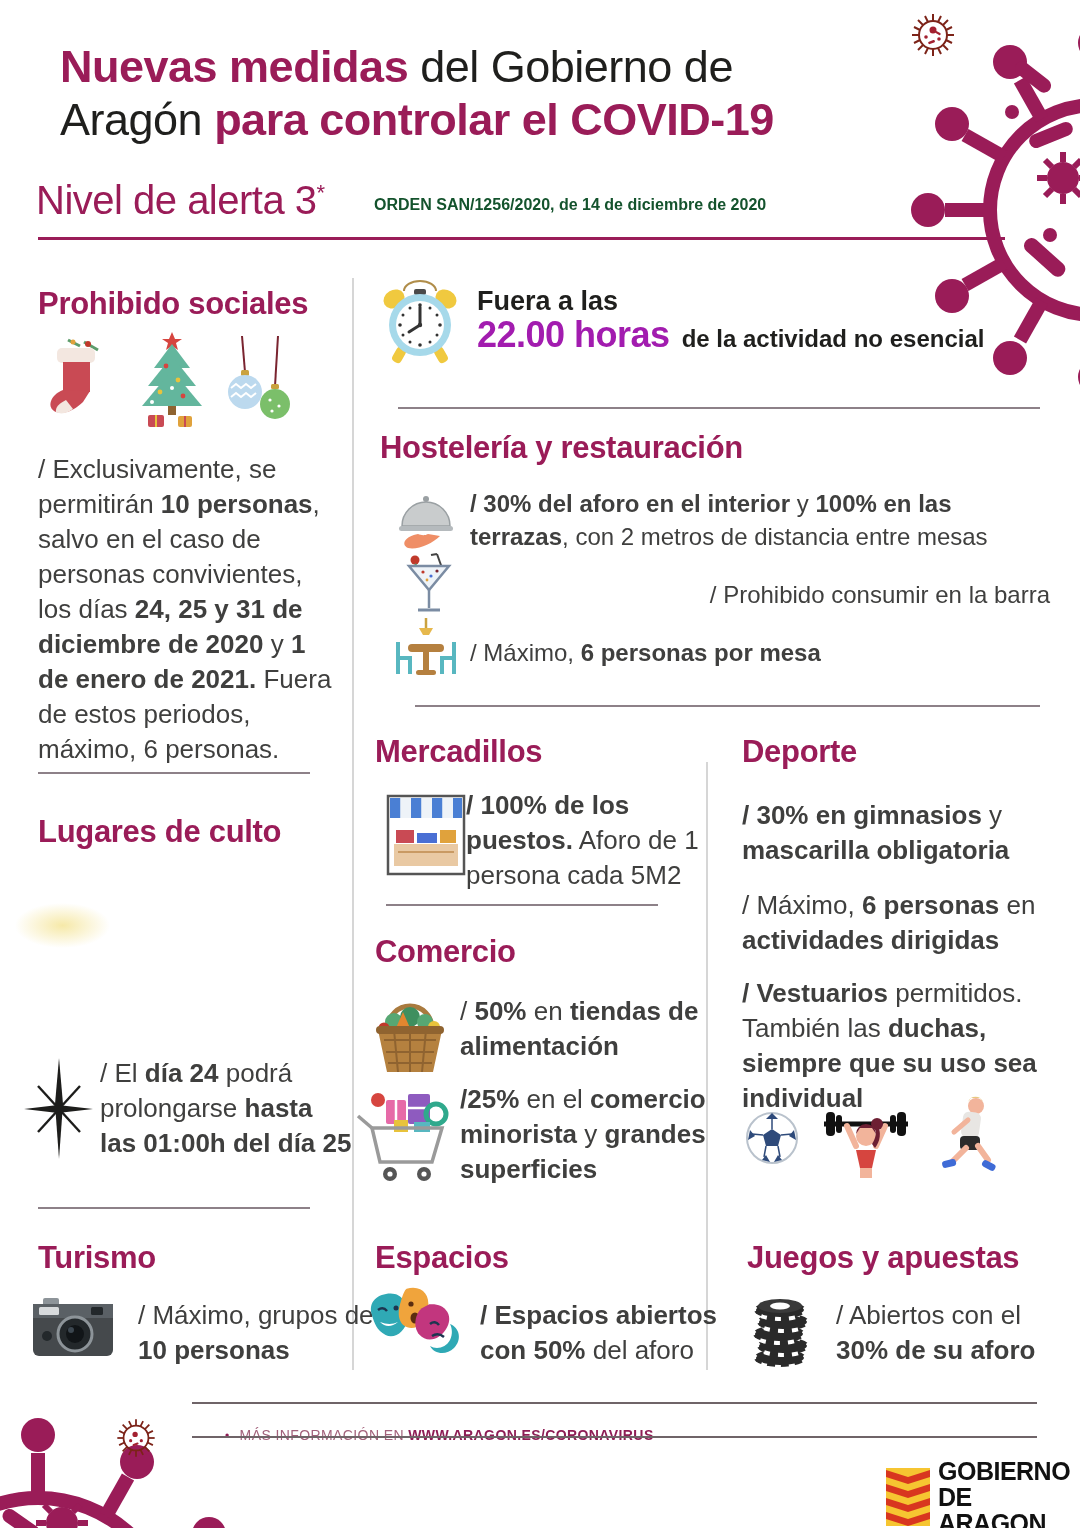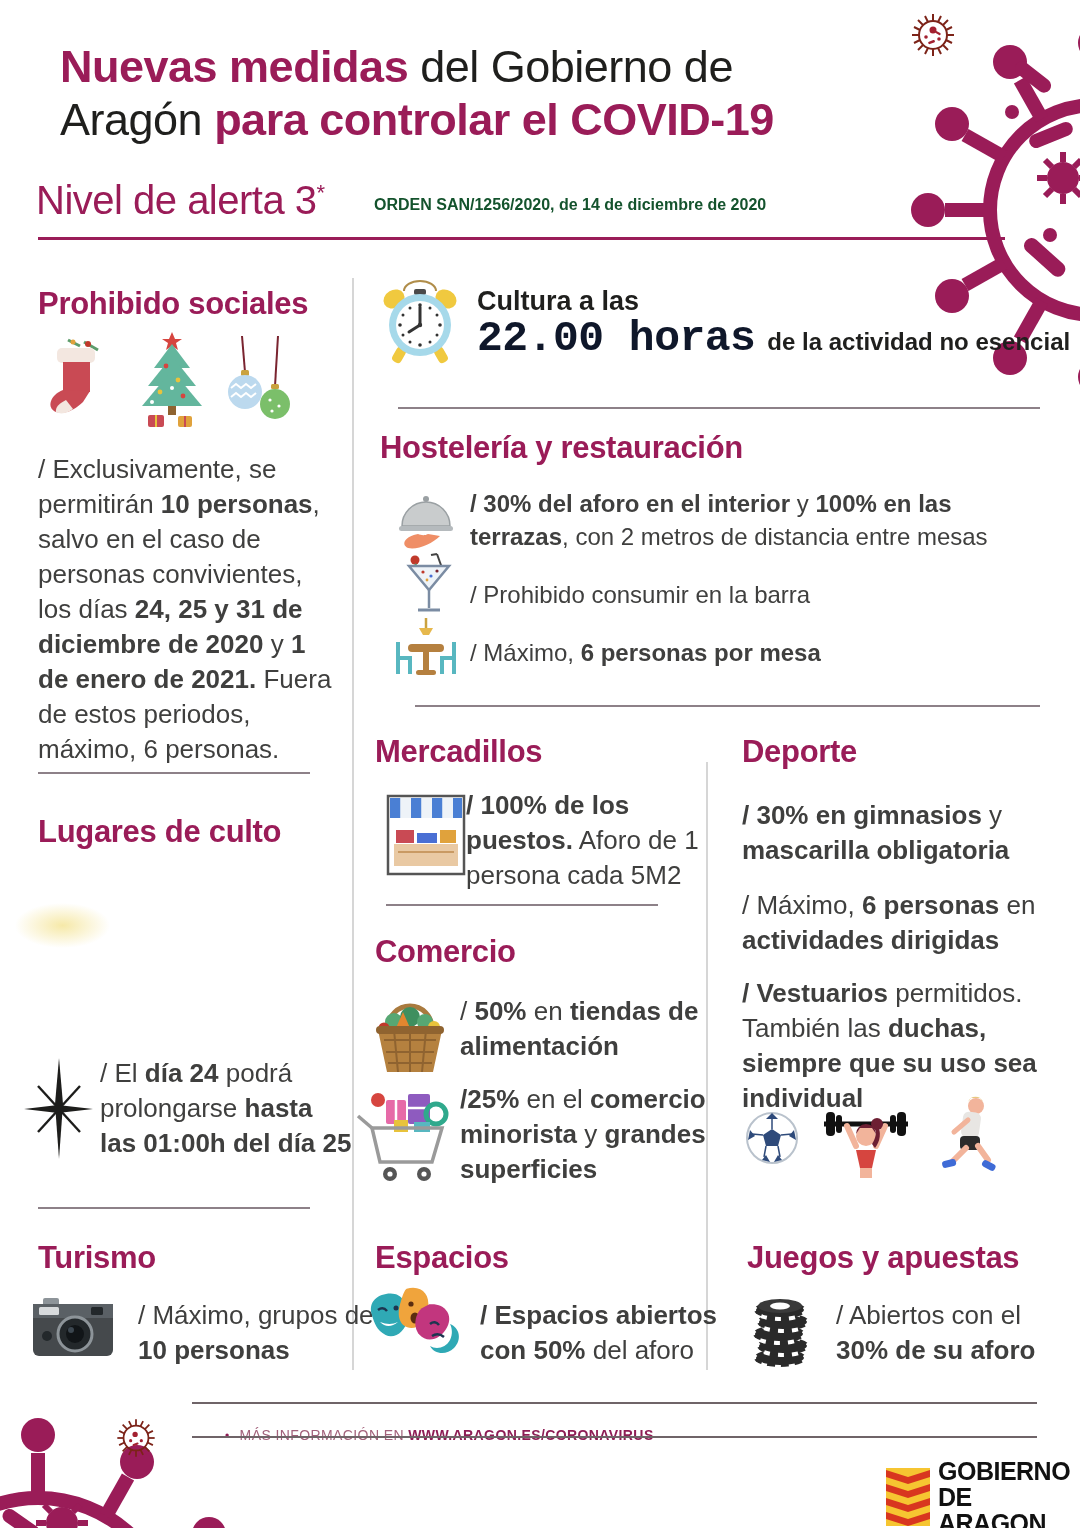--- a/index.html
+++ b/index.html
@@ -12,21 +12,21 @@
   .alert{font-size:40px;font-weight:400;color:#9a1c58;letter-spacing:-0.5px;}
   .alert sup{font-size:22px;}
   .order{font-size:16px;font-weight:700;color:#14532d;}
   .h2{font-size:31px;font-weight:700;color:#9a1c58;letter-spacing:-0.3px;}
   .body-t{font-size:26px;line-height:35px;color:#3f3f3e;}
   .body-s{font-size:24px;line-height:33px;color:#3f3f3e;}
   .vline{width:2px;background:#d6d6d6;}
   .hline{height:2px;background:#8d8188;}
   .hline-f{height:2px;background:#6f6468;}
   .closure-l1{font-size:27px;font-weight:700;color:#1f1f1d;}
-  .closure-time{font-size:43px;font-weight:700;color:#0f172a;letter-spacing:-0.5px;font-family:Liberation Mono, monospace;}
+  .closure-time{font-size:36px;font-weight:700;color:#a21caf;letter-spacing:-0.5px;}
   .closure-suf{font-size:24px;font-weight:700;color:#1f1f1d;margin-left:12px;}
   .footer-t{font-size:14px;letter-spacing:0.4px;color:#a2607a;font-weight:400;}
   .footer-t .url{color:#8e1d55;font-weight:700;}
   .footer-t .bullet{color:#8e1d55;margin-right:10px;font-size:12px;}
   .logo-t{font-size:25px;line-height:26px;font-weight:700;color:#111;letter-spacing:-0.5px;}
   .glow{background:radial-gradient(closest-side,rgba(240,218,110,0.6),rgba(255,255,255,0));}
 </style>
 </head>
 <body>
 
@@ -206,21 +206,21 @@
       <circle cx="25" cy="36" r="1.5"></circle>
         <circle cx="59" cy="36" r="1.5"></circle>
       <circle cx="25" cy="56" r="1.5"></circle>
         <circle cx="59" cy="56" r="1.5"></circle>
     </g>
     <line x1="42" y1="46" x2="42" y2="28" stroke="#333" stroke-width="3" stroke-linecap="round"></line>
     <line x1="42" y1="46" x2="31" y2="53" stroke="#333" stroke-width="3" stroke-linecap="round"></line>
     <circle cx="42" cy="46" r="2.2" fill="#333"></circle>
   </svg>
 
-  <div class="abs closure-l1" style="left:477px;top:286px;">Cultura a las</div>
+  <div class="abs closure-l1" style="left:477px;top:286px;">Fuera a las</div>
   <div class="abs" style="left:477px;top:314px;display:flex;align-items:baseline;">
     <span class="closure-time">22.00 horas</span>
     <span class="closure-suf">de la actividad no esencial</span>
   </div>
 
   <div class="abs hline" style="left:398px;top:407px;width:642px;"></div>
 
   <div class="abs h2" style="left:380px;top:430px;">Hostelería y restauración</div>
 
   <svg class="abs" style="left:396px;top:490px;" width="60" height="62" viewBox="0 0 60 62">
@@ -252,21 +252,21 @@
     <rect x="28" y="52" width="20" height="5" rx="2.5" fill="#b5803f"></rect>
     <g stroke="#58b7c0" stroke-width="4" fill="none">
       <polyline points="10,24 10,40 22,40 22,56"></polyline>
       <line x1="10" y1="40" x2="10" y2="56"></line>
       <polyline points="66,24 66,40 54,40 54,56"></polyline>
       <line x1="66" y1="40" x2="66" y2="56"></line>
     </g>
   </svg>
 
   <div class="abs body-s" style="left:470px;top:487px;width:580px;"><b>/ 30% del aforo en el interior</b><span> y </span><b>100% en las terrazas</b><span>, con 2 metros de distancia entre mesas</span></div>
-  <div class="abs body-s" style="left:470px;top:578px;width:580px;"><span>/ Prohibido consumir en la barra</span></div>
+  <div class="abs body-s" style="left:470px;top:578px;width:580px;text-align:right;"><span>/ Prohibido consumir en la barra</span></div>
   <div class="abs body-s" style="left:470px;top:636px;width:580px;"><span>/  Máximo, </span><b>6 personas por mesa</b></div>
 
   <div class="abs hline" style="left:415px;top:705px;width:625px;"></div>
 
   <div class="abs h2" style="left:375px;top:734px;">Mercadillos</div>
 
   <svg class="abs" style="left:386px;top:794px;" width="80" height="82" viewBox="0 0 80 82">
     <rect x="2" y="2" width="76" height="78" fill="#ffffff" stroke="#555" stroke-width="2.5"></rect>
     <g>
       <rect x="4" y="4" width="10.5" height="20" fill="#4a7fd4"></rect>

